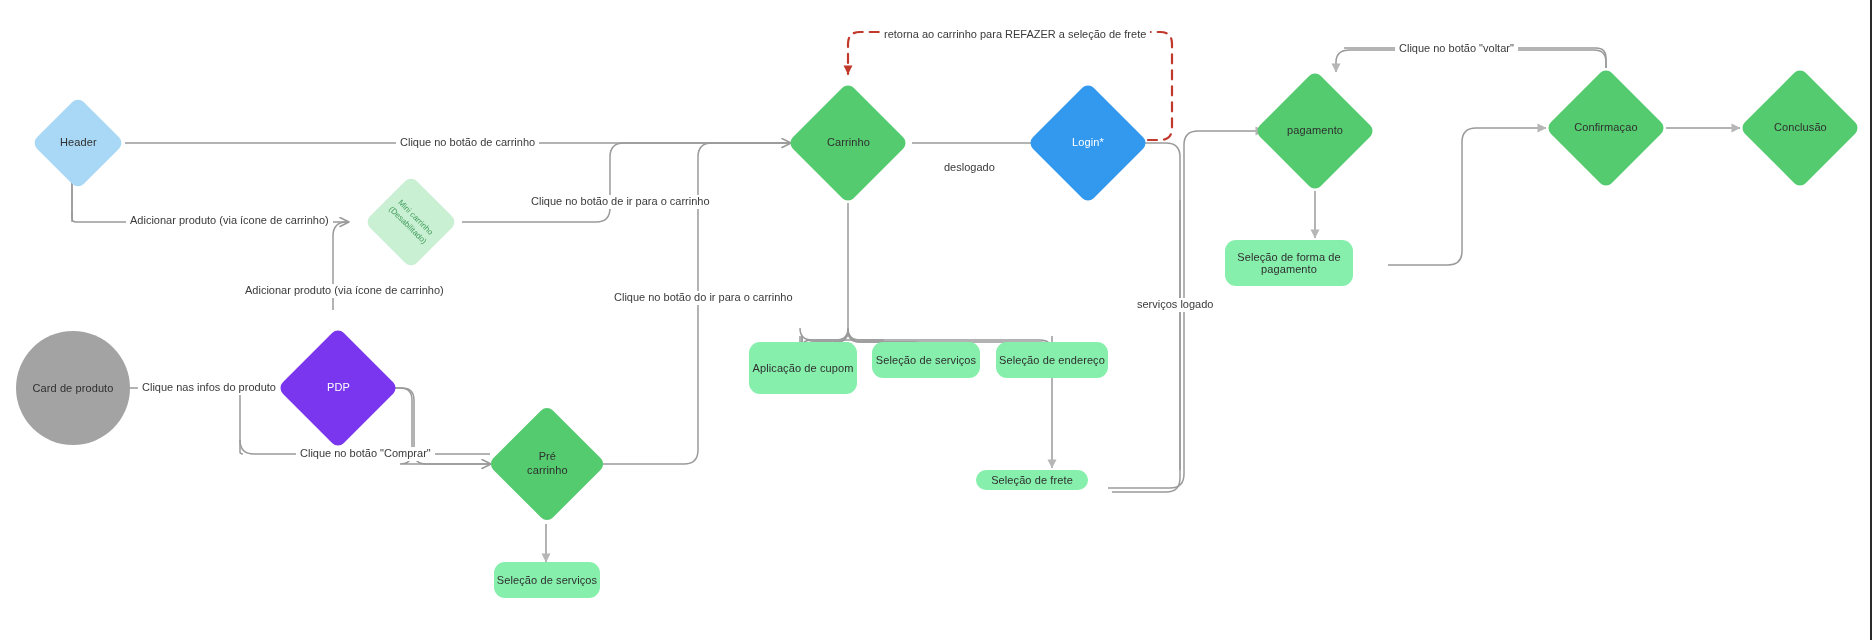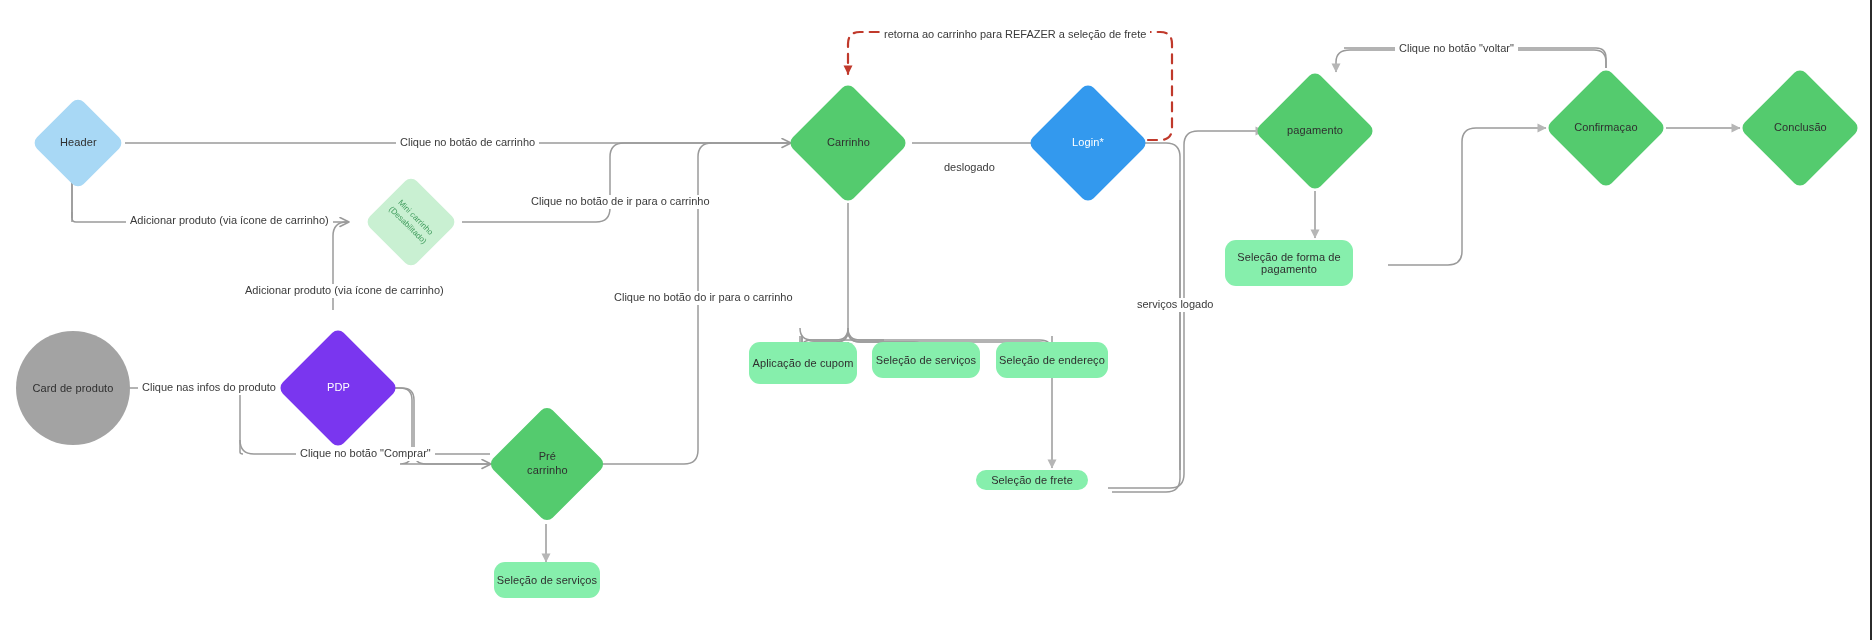--- a/index.html
+++ b/index.html
@@ -172,21 +172,21 @@
   </div>
 
   <div class="node diamond d-green" style="left:1757px;top:85px;width:86px;height:86px;">
     <span class="lbl">Conclusão</span>
   </div>
 
   <div class="node box" style="left:494px;top:562px;width:106px;height:36px;">
     <span class="lbl">Seleção de serviços</span>
   </div>
 
-  <div class="node box" style="left:749px;top:342px;width:108px;height:42px;">
+  <div class="node box" style="left:749px;top:342px;width:108px;height:52px;">
     <span class="lbl">Aplicação de cupom</span>
   </div>
 
   <div class="node box" style="left:872px;top:342px;width:108px;height:36px;">
     <span class="lbl">Seleção de serviços</span>
   </div>
 
   <div class="node box" style="left:996px;top:342px;width:112px;height:36px;">
     <span class="lbl">Seleção de endereço</span>
   </div>

